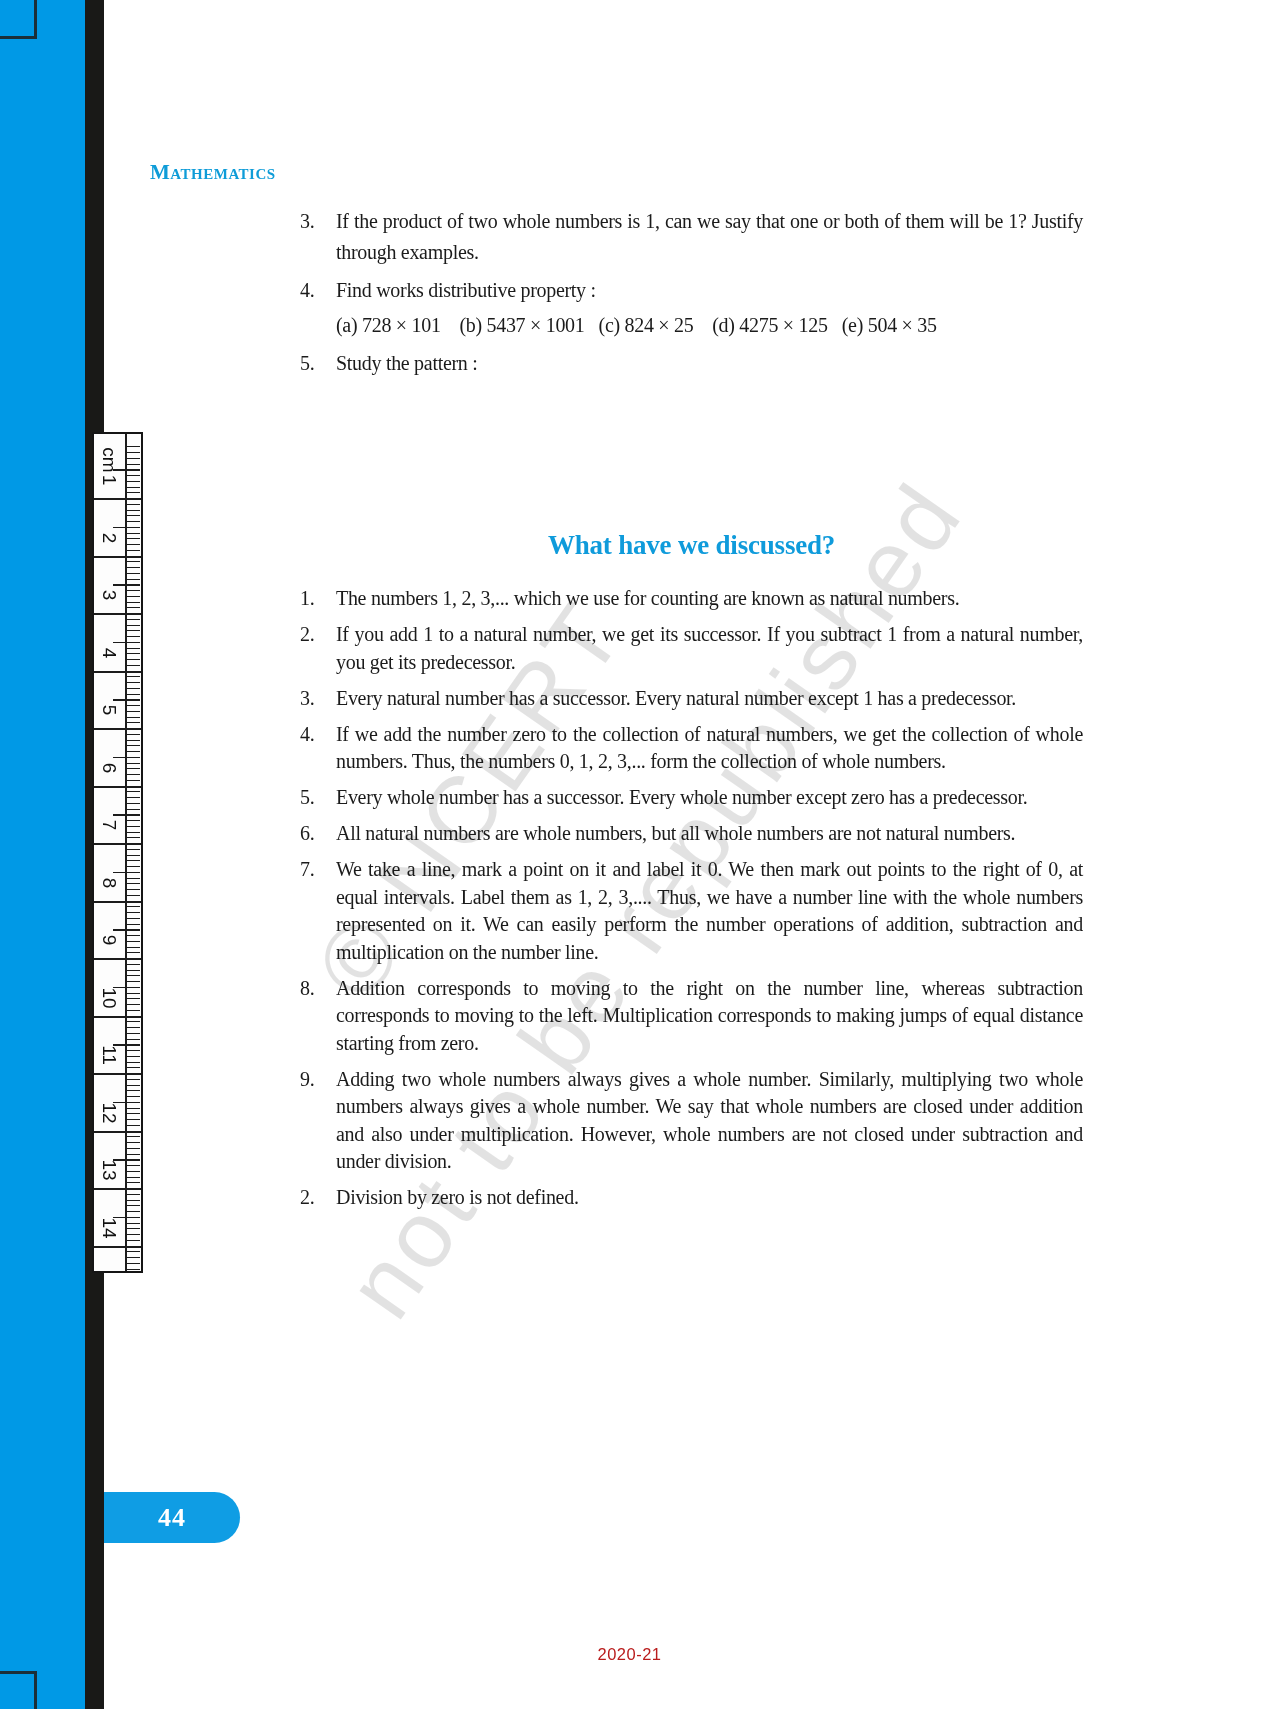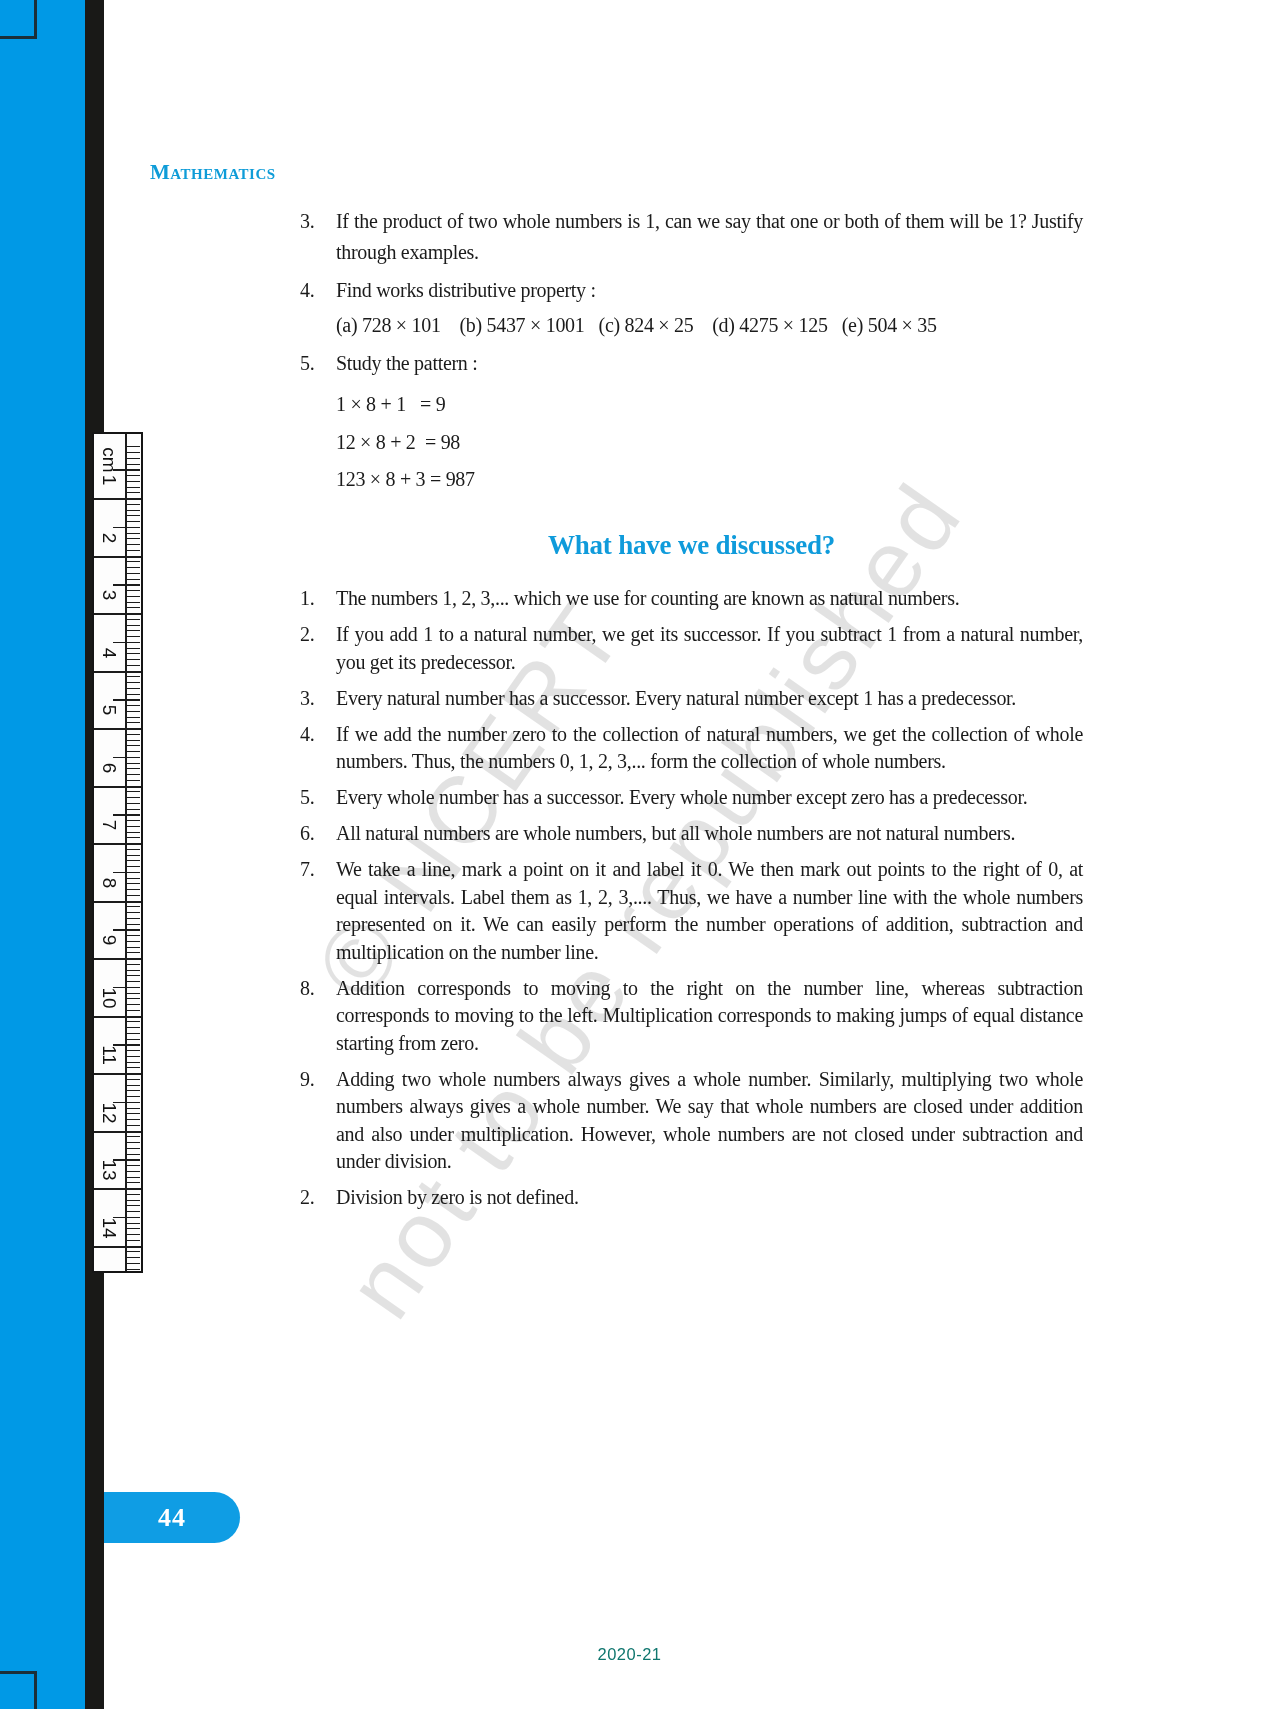--- a/index.html
+++ b/index.html
@@ -45,21 +45,21 @@
   .hint-label{color:#0e9cd8;}
   .discussed-heading{margin:30px 0 24px;text-align:center;font-weight:bold;font-size:27px;
       color:#0f9bdb;letter-spacing:-0.2px;}
   .disc-row{display:flex;margin-bottom:8.5px;line-height:27.5px;}
   .disc-text{flex:1;text-align:justify;}
   
   .page-badge{position:absolute;left:104px;top:1492px;width:136px;height:51px;background:#0f9de4;
       border-radius:0 26px 26px 0;z-index:2;display:flex;align-items:center;justify-content:center;
       color:#ffffff;font-weight:bold;font-size:26px;letter-spacing:1px;}
   .footer{position:absolute;left:0;right:16px;top:1645px;text-align:center;z-index:2;
-      font-family:"Liberation Sans",sans-serif;font-size:16.5px;color:#0f766e;letter-spacing:0.5px;}
+      font-family:"Liberation Sans",sans-serif;font-size:16.5px;color:#b91c1c;letter-spacing:0.5px;}
 </style>
 </head>
 <body>
 
 <div class="page">
 
   <div class="blue-strip"></div>
   <div class="black-strip"></div>
   <div class="bracket-top"></div>
   <div class="bracket-bottom"></div>
@@ -243,21 +243,20 @@
       <span class="ex-text">Find works distributive property :</span>
     </div>
     <div class="sub-options">(a) 728 × 101    (b) 5437 × 1001   (c) 824 × 25    (d) 4275 × 125   (e) 504 × 35</div>
 
     <div class="ex-row">
       <span class="num">5.</span>
       <span class="ex-text">Study the pattern :</span>
     </div>
 
     <div class="pattern">
-      <div class="pcol pcol-left"><span>1 × 8 + 1   = 9</span><br><span>12 × 8 + 2  = 98</span><br><span>123 × 8 + 3 = 987</span></div>
     </div>
 
 
 
     <div class="discussed-heading">What have we discussed?</div>
 
     <div class="disc-row">
       <span class="num">1.</span>
       <span class="disc-text">The numbers 1, 2, 3,... which we use for counting are known as natural numbers.</span>
     </div>

